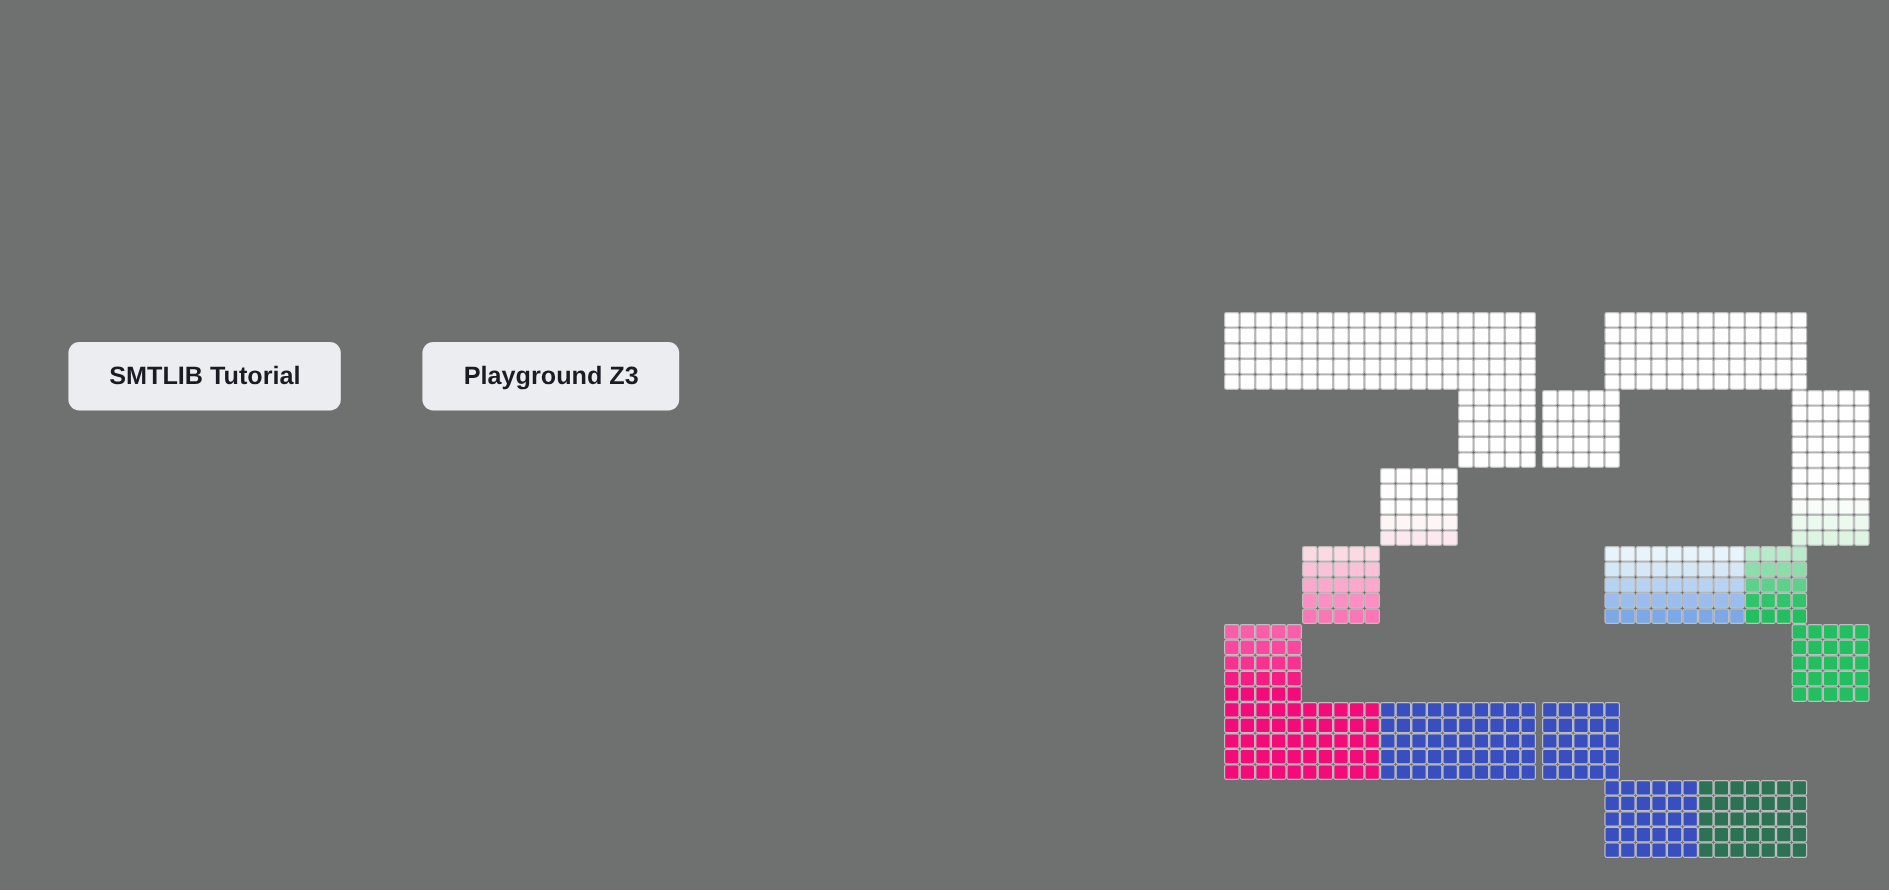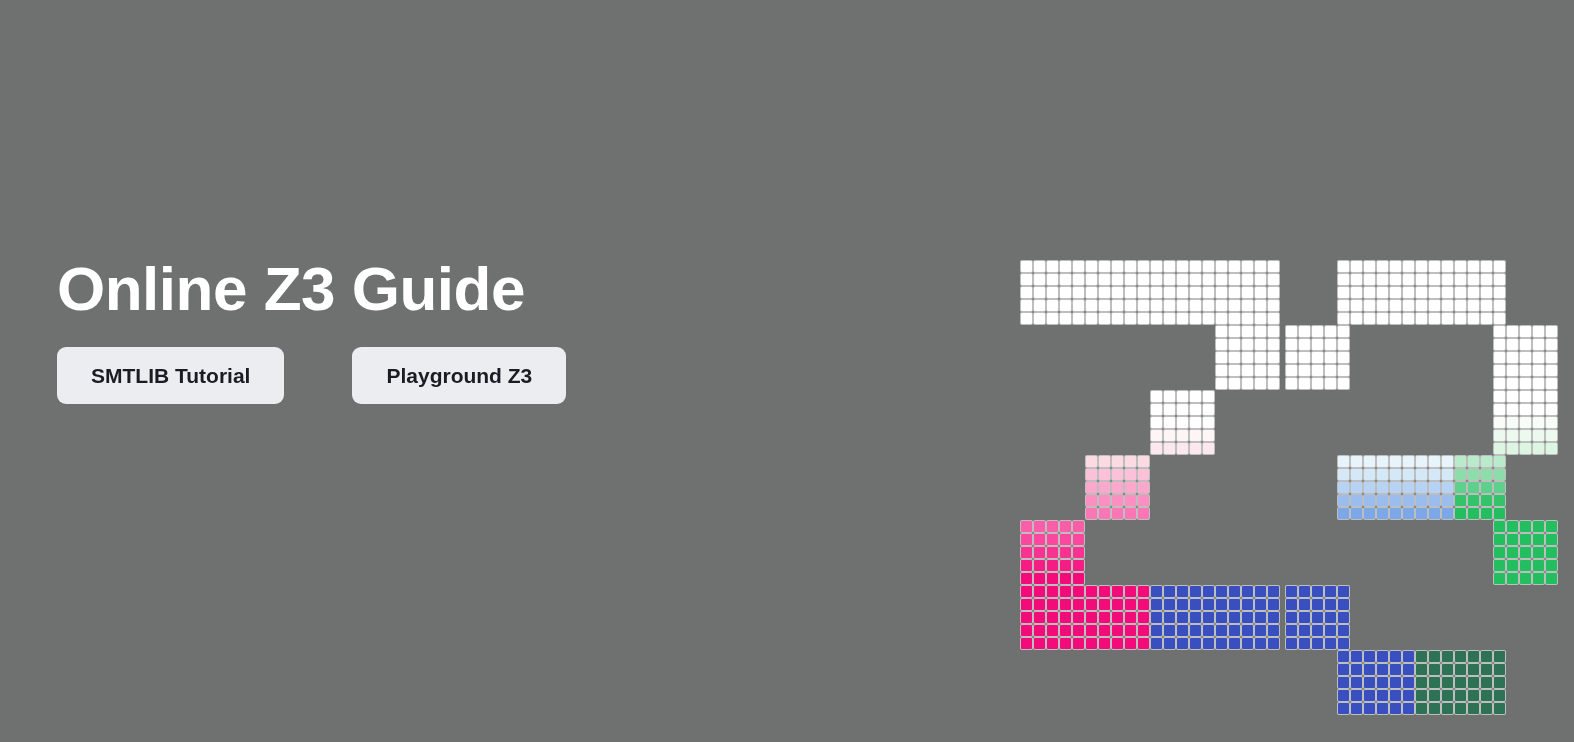--- a/index.html
+++ b/index.html
@@ -87,21 +87,20 @@
     border-radius: 1px;
     box-shadow: 0 0 0 1px rgba(255,255,255,0.55);
   }
 </style>
 </head>
 <body style="background: rgb(111, 112, 112);">
 
 <div id="hero">
 
   <div id="hero-text">
-    <h1 id="page-title">Online Z3 Guide</h1>
 
     <div id="cta-row">
       <button class="cta-button">SMTLIB Tutorial</button>
       <button class="cta-button">Playground Z3</button>
     </div>
   </div>
 
   <div id="pixel-logo">
     <div class="glyph" id="glyph-z">
         <div class="pixel-cell" style="left: 0px; top: 0px; background: rgb(255, 255, 255);"></div>

